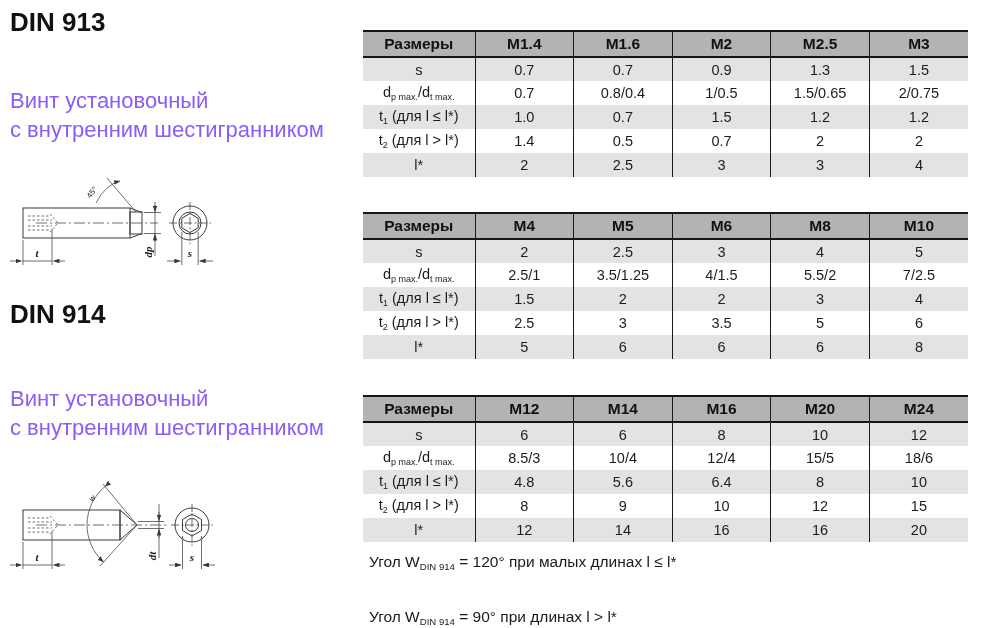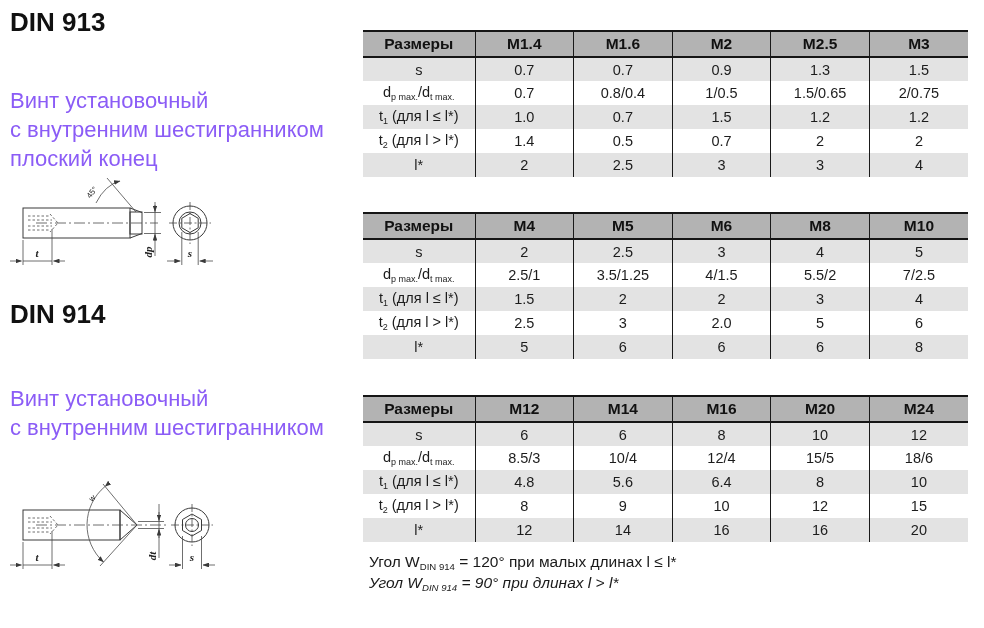--- a/index.html
+++ b/index.html
@@ -25,40 +25,39 @@
     border-top:2.5px solid #151515; border-bottom:2.5px solid #151515; color:#111;
   }
   .dim-table tbody tr:nth-child(odd) td { background:#e3e3e3; }
   .t1 { top:30px; } .t2 { top:212px; } .t3 { top:395px; }
 
   .sub { font-size:62%; vertical-align:-0.28em; }
 
   .note { position:absolute; font-size:15.5px; color:#1a1a1a; white-space:nowrap; }
   .note1 { left:365px; top:550px; }
   .note2 { left:369px; top:553px; }
-  .note3 { left:369px; top:574px;font-style:italic; }
+  .note3 { left:369px; top:608px; }
 
   
   svg .ln { stroke:#3a3a3a; stroke-width:1; fill:none; }
   svg .thin { stroke:#4a4a4a; stroke-width:0.8; fill:none; }
   svg .dimtxt { font-family:"Liberation Serif", serif; font-style:italic; font-weight:bold; font-size:11px; fill:#222; text-anchor:middle; }
   svg .angtxt { font-family:"Liberation Sans", sans-serif; font-size:8px; fill:#222; text-anchor:middle; }
 </style>
 </head>
 <body>
 
 <div id="page">
 
   <div class="std-block" style="top:6px;">
     <div>DIN 913</div>
   </div>
   <div class="desc-block" style="top:86px;">
     <div>Винт установочный</div>
     <div>с внутренним шестигранником</div>
-    <div>плоский конец</div>
   </div>
 
   <svg class="drawing" style="left:8px; top:172px;" width="212" height="95" viewBox="0 0 212 95">
     <defs>
       <marker id="ah1" markerWidth="8" markerHeight="6" refX="7.5" refY="3" orient="auto">
         <path d="M0,0 L8,3 L0,6 z" fill="#3a3a3a"></path>
       </marker>
     </defs>
 
     <g>
@@ -278,21 +277,21 @@
           <td>1.5</td>
           <td>2</td>
           <td>2</td>
           <td>3</td>
           <td>4</td>
         </tr>
         <tr>
           <td><span>t</span><span class="sub">2</span><span> (для l &gt; l*)</span></td>
           <td>2.5</td>
           <td>3</td>
-          <td>2.0</td>
+          <td>3.5</td>
           <td>5</td>
           <td>6</td>
         </tr>
         <tr>
           <td><span>l*</span></td>
           <td>5</td>
           <td>6</td>
           <td>6</td>
           <td>6</td>
           <td>8</td>

